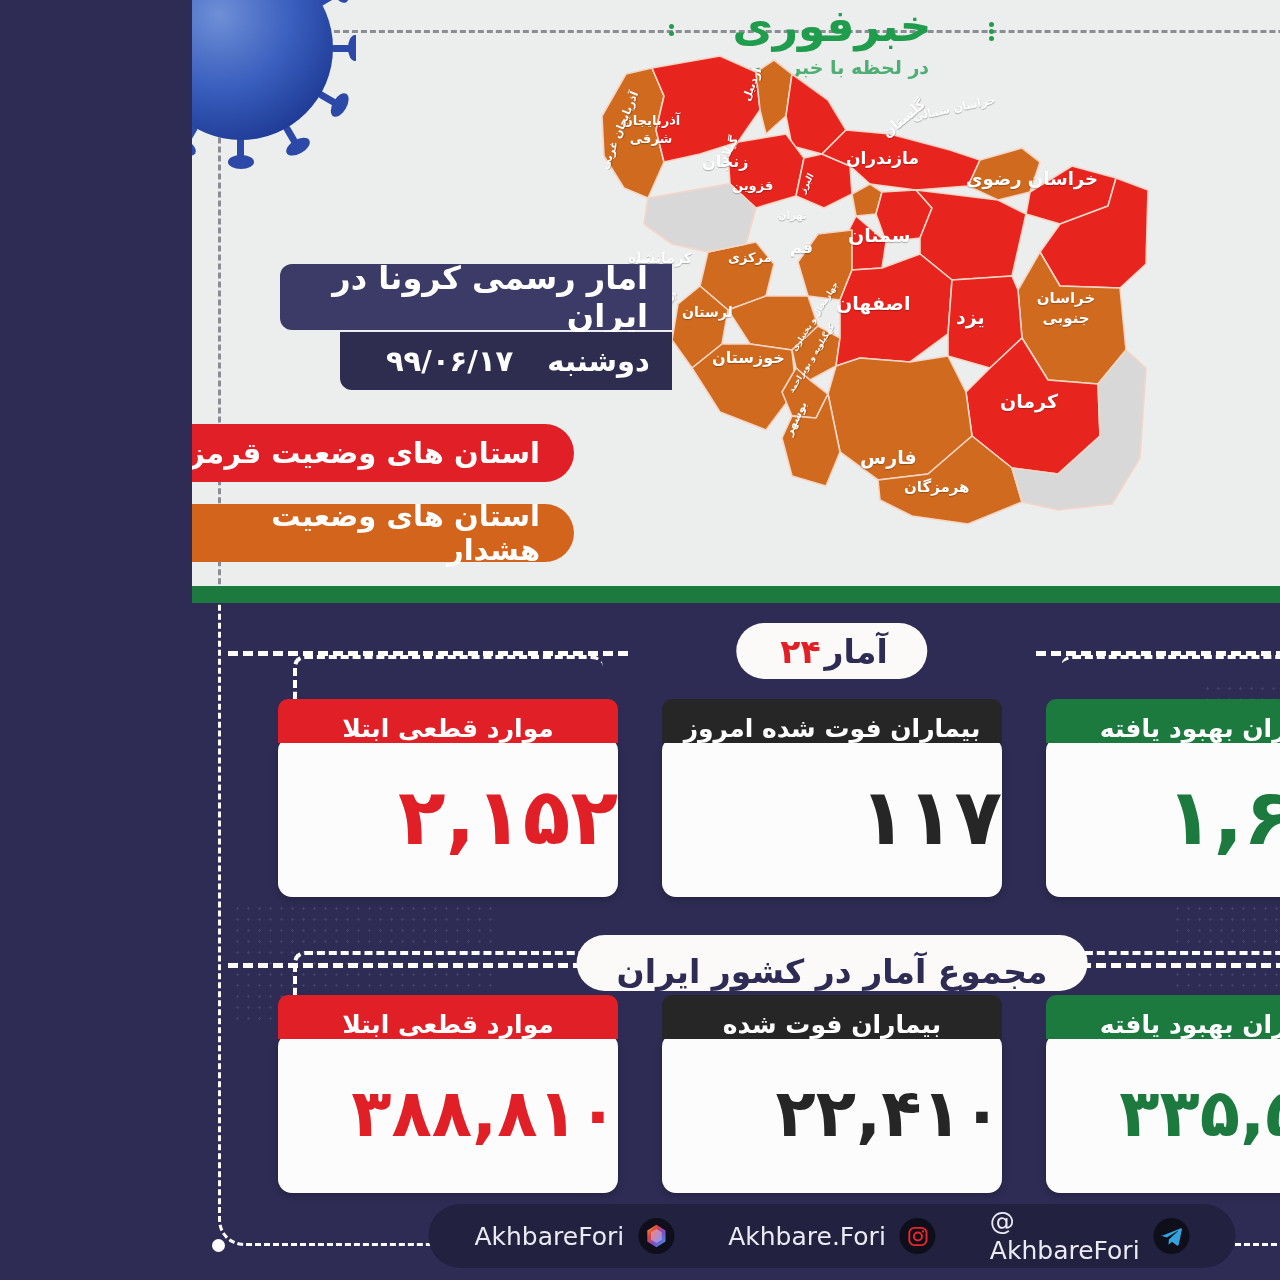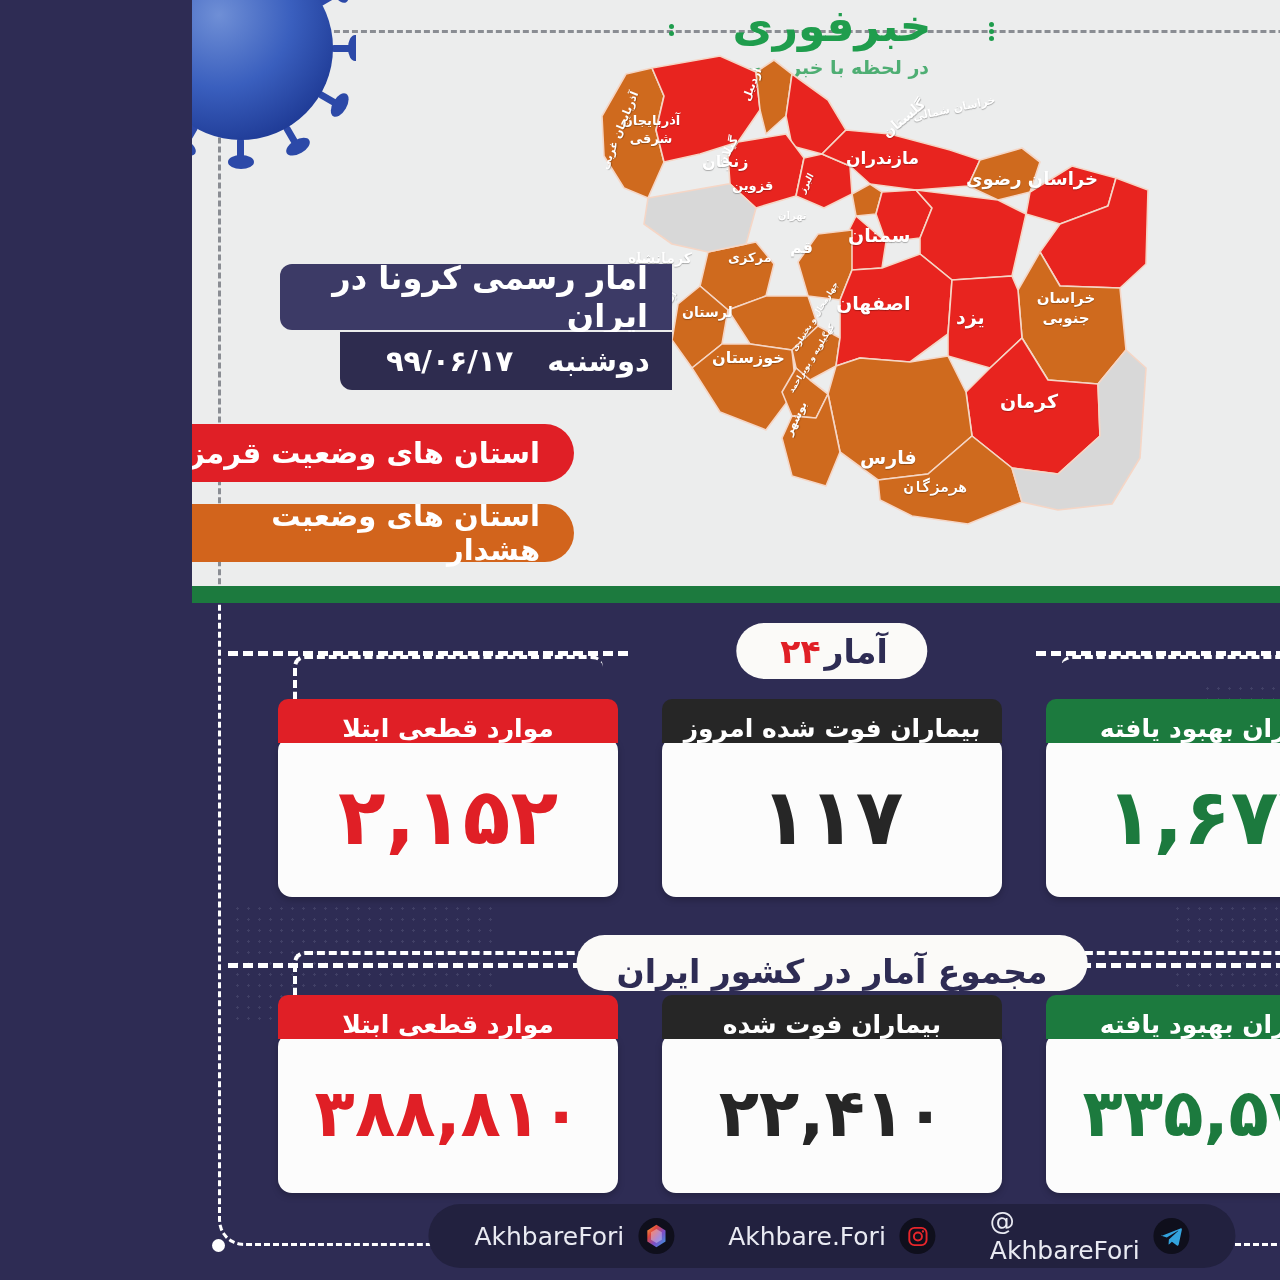--- a/index.html
+++ b/index.html
@@ -115,21 +115,21 @@
     justify-content:center;gap:44px;}
   .card{width:340px;position:relative;}
   .card-head{
     height:44px;border-radius:10px 10px 0 0;
     display:flex;align-items:flex-end;justify-content:center;
     position:relative;z-index:3;
   }
   .card-head span{color:#fff;font-size:25px;font-weight:bold;}
   .card-body{
     height:160px;background:#fcfcfc;border-radius:14px;
-    margin-top:-6px;display:flex;align-items:center;justify-content:center;
+    margin-top:-6px;display:flex;align-items:center;justify-content:flex-start;
     box-shadow:0 3px 7px rgba(0,0,0,.22);
   }
   .card-value{font-size:78px;font-weight:bold;letter-spacing:1px;}
 
   .bracket{position:absolute;top:-44px;width:calc(100% - 30px);height:44px;
     left:15px;border:4px dashed #fff;border-bottom:none;border-radius:12px 12px 0 0;
     box-sizing:border-box;z-index:0;}
   .bracket.no-left{border-left:none;}
   .bracket.no-right{border-right:none;}
 
@@ -383,21 +383,21 @@
       <span class="prov-label" style="left:96px;top:258px;font-size:11px;transform:rotate(-62deg);">ایلام</span>
       <span class="prov-label" style="left:152px;top:310px;font-size:16px;">خوزستان</span>
       <span class="prov-label" style="left:215px;top:274px;font-size:8px;transform:rotate(-58deg);">چهارمحال و بختیاری</span>
       <span class="prov-label" style="left:212px;top:316px;font-size:8px;transform:rotate(-58deg);">کهگیلویه و بویراحمد</span>
       <span class="prov-label" style="left:276px;top:254px;font-size:19px;">اصفهان</span>
       <span class="prov-label" style="left:396px;top:268px;font-size:19px;">یزد</span>
       <span class="prov-label" style="left:466px;top:250px;font-size:15px;text-align:center;width:80px;line-height:1.35;">خراسان<br>جنوبی</span>
       <span class="prov-label" style="left:440px;top:352px;font-size:19px;">کرمان</span>
       <span class="prov-label" style="left:300px;top:372px;font-size:19px;margin-top:36px;">فارس</span>
       <span class="prov-label" style="left:218px;top:374px;font-size:11px;transform:rotate(-64deg);">بوشهر</span>
-      <span class="prov-label" style="left:344px;top:440px;font-size:15px;font-family:Liberation Mono, monospace;">هرمزگان</span>
+      <span class="prov-label" style="left:344px;top:440px;font-size:15px;">هرمزگان</span>
     </div>
 
     <div class="title-pill">
       <span>آمار رسمی کرونا در ایران</span>
     </div>
     <div class="date-pill">
       <span>دوشنبه</span>
       <span>۹۹/۰۶/۱۷</span>
     </div>
 

